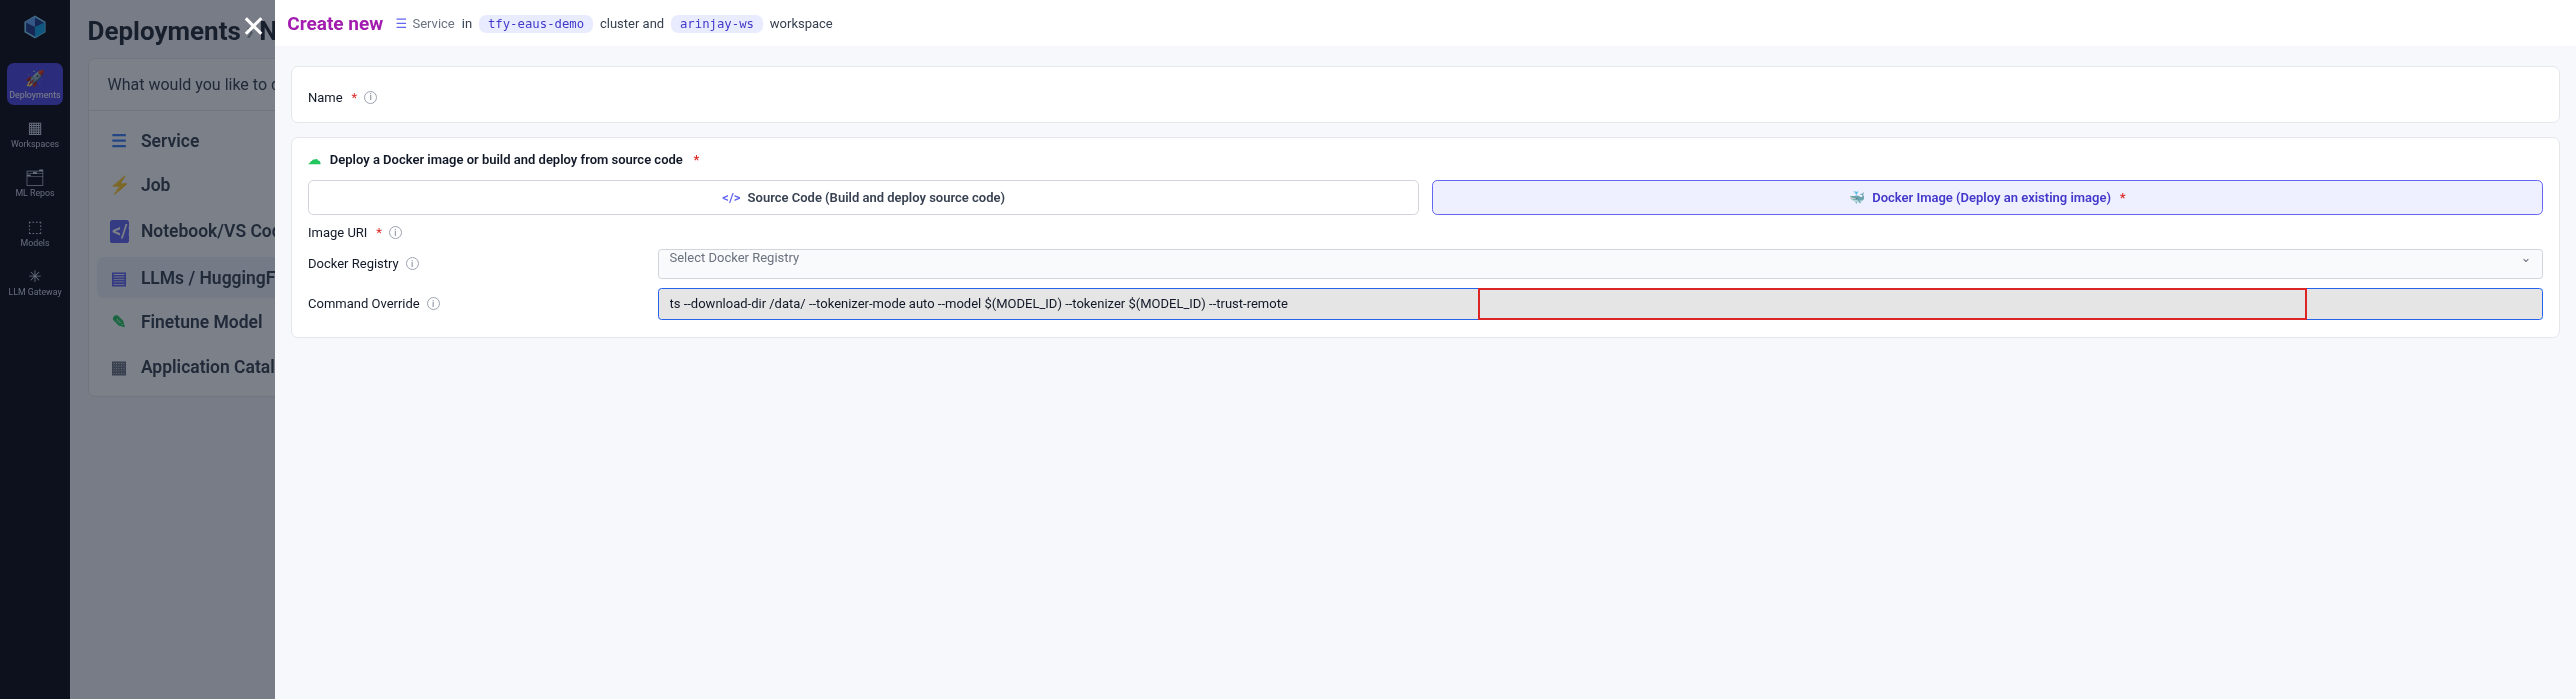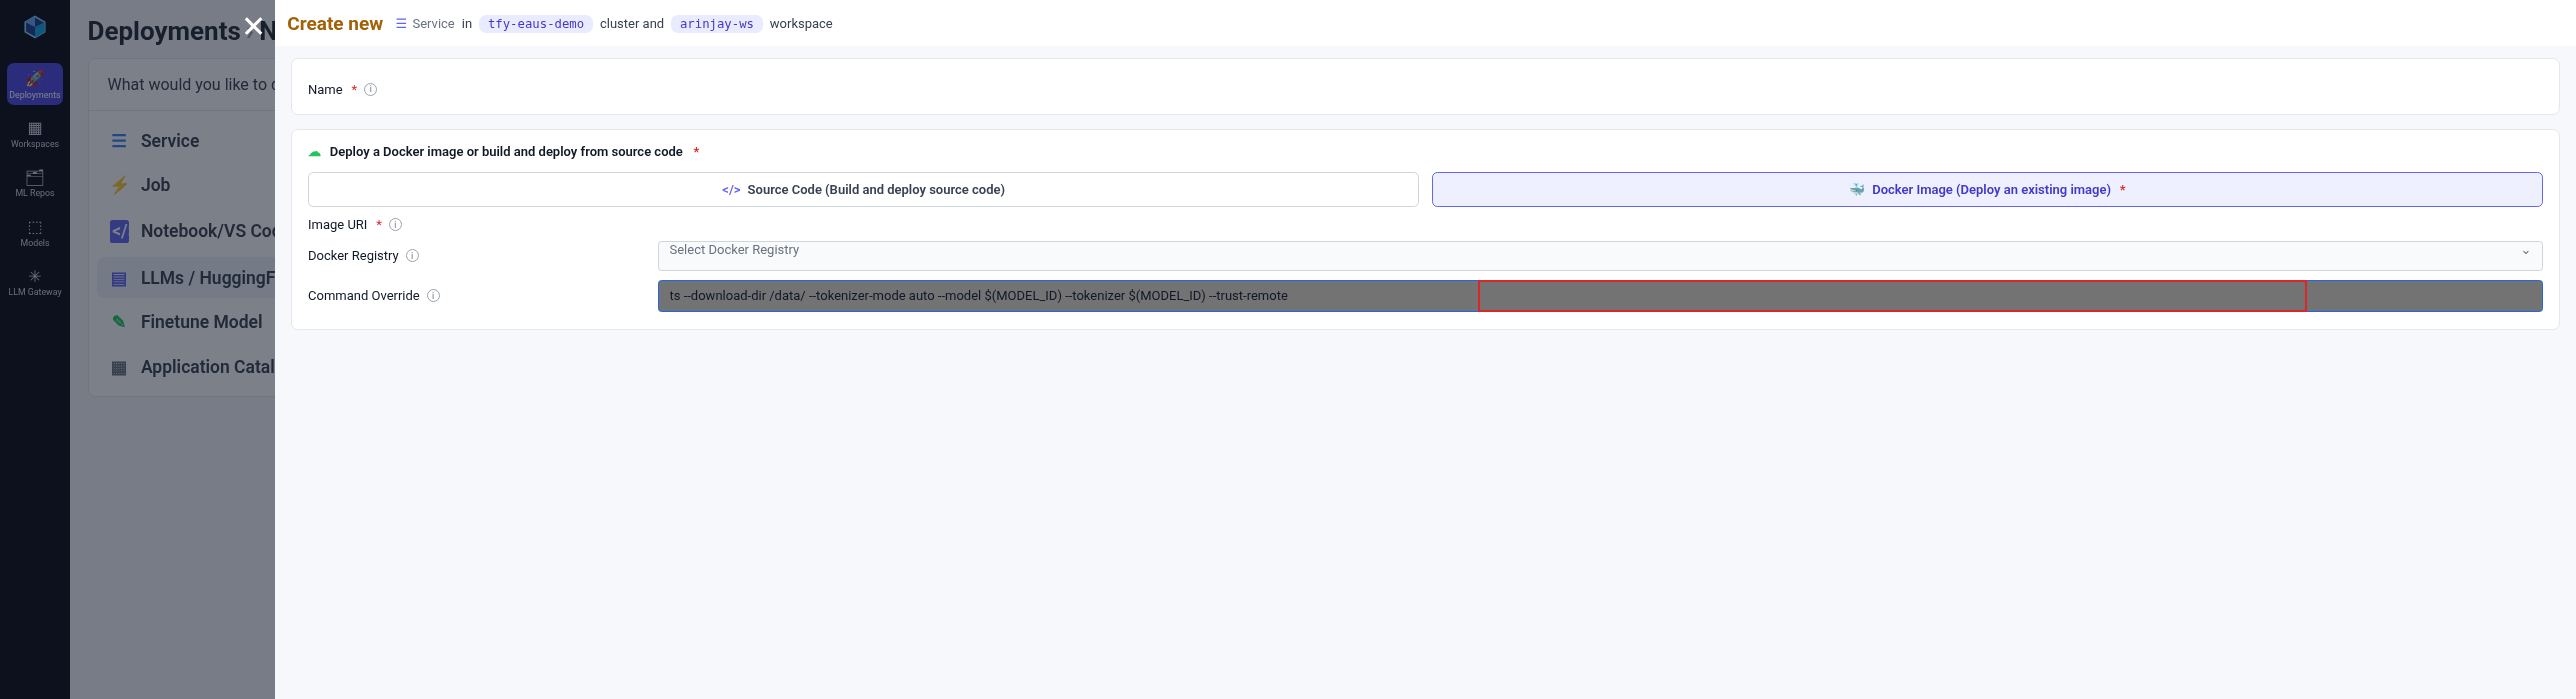--- a/index.html
+++ b/index.html
@@ -114,39 +114,40 @@
     z-index: 20;
     display:flex;
     flex-direction:column;
   }
   .panel-header {
     display:flex; align-items:center; gap:7px;
     padding: 12.3px 12.3px 10.5px;
     font-size:13px;
     color:#374151;
   }
-  .panel-title { font-size:19px; font-weight:700; color:#a16207; margin-right:5.3px;}
+  .panel-title { font-size:19px; font-weight:700; color:#a21caf; margin-right:5.3px;}
   .pill {
     background:#e9ecff; color:#4338ca;
     border-radius:7px; padding:1.8px 8.8px;
     font-size:12.3px; font-family: ui-monospace, Menlo, monospace;
   }
   .hdr-svc { color:#6b7280; display:flex; align-items:center; gap:5.3px;}
   .panel-body {
     flex:1;
     overflow:auto;
     background:#f7f8fc;
     padding: 12.3px 16px;
   }
   .section {
     background:#fff;
     border:0.9px solid #e5e7eb;
     border-radius:7px;
     padding: 14px 16px;
     margin-bottom: 14px;
+    margin-top: 8px;
   }
   .row {
     display:flex; align-items:center;
     margin: 8.8px 0 3.5px;
   }
   .lbl {
     width: 350px;
     font-size:13px;
     color:#111827;
     display:flex; align-items:center; gap:7px;
@@ -199,21 +200,21 @@
   .cmd-wrap { position:relative; flex:1; }
   .cmd-input {
     width:100%;
     height:32px;
     border:1.8px solid #2563eb;
     border-radius:3.5px;
     padding: 0 10.5px;
     font-size:13px;
     font-family: inherit;
     color:#111827;
-    background:#737373;
+    background:#e5e5e5;
   }
   .red-box {
     position:absolute;
     top:0; bottom:0;
     border:2.6px solid #dc2626;
     pointer-events:none;
   }
   .stack-ic { color:#6366f1; }
 </style>
 </head>

